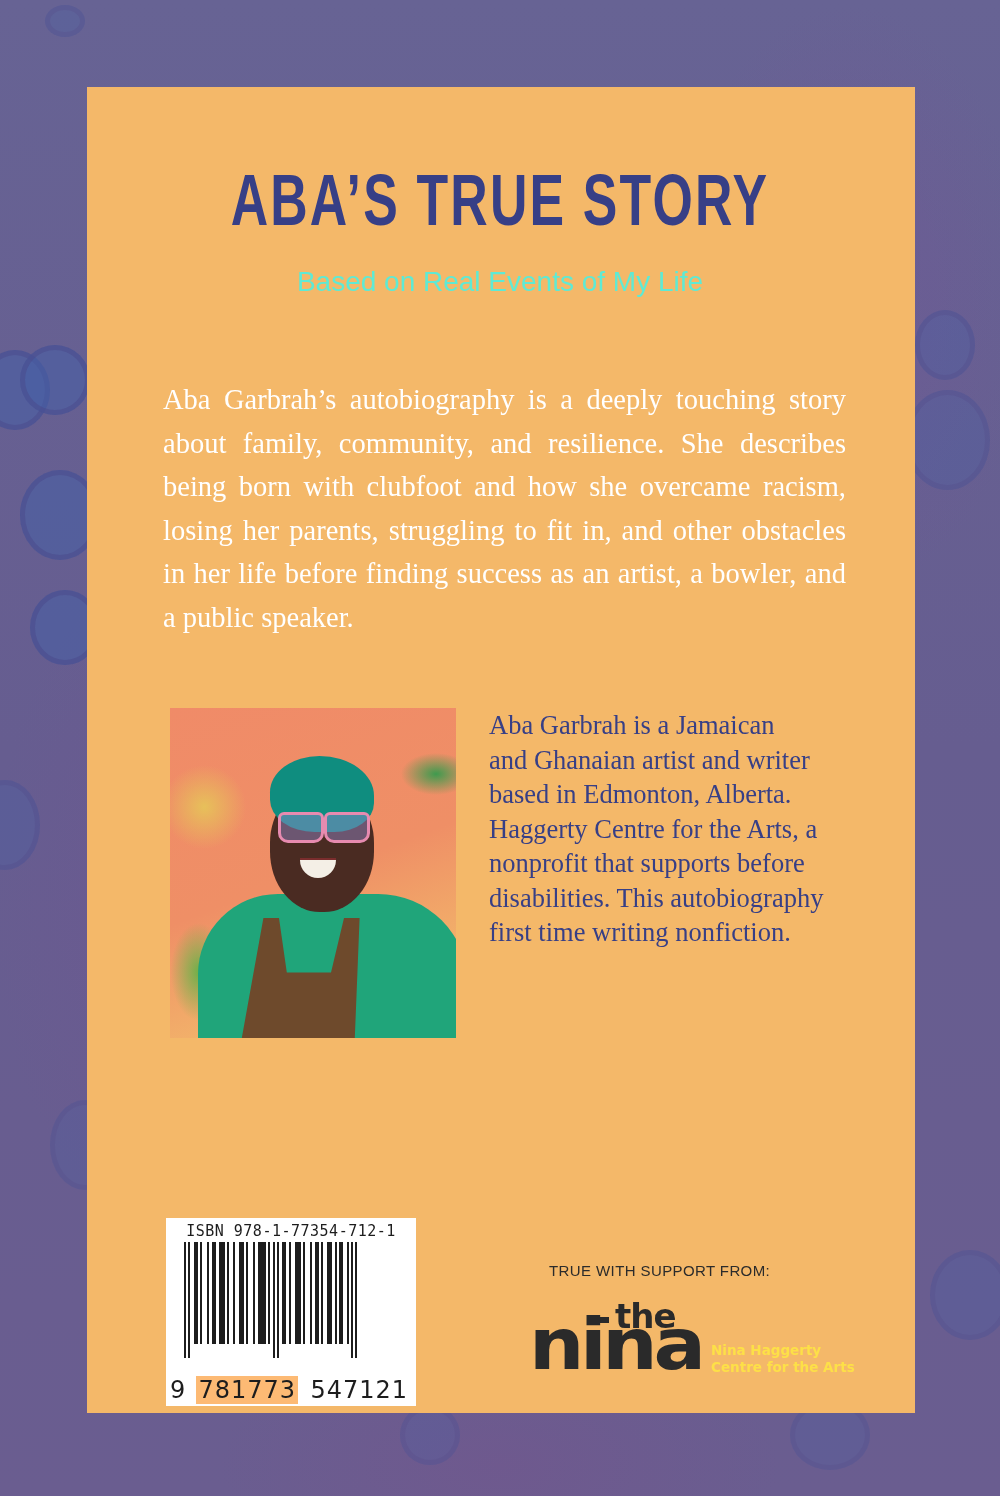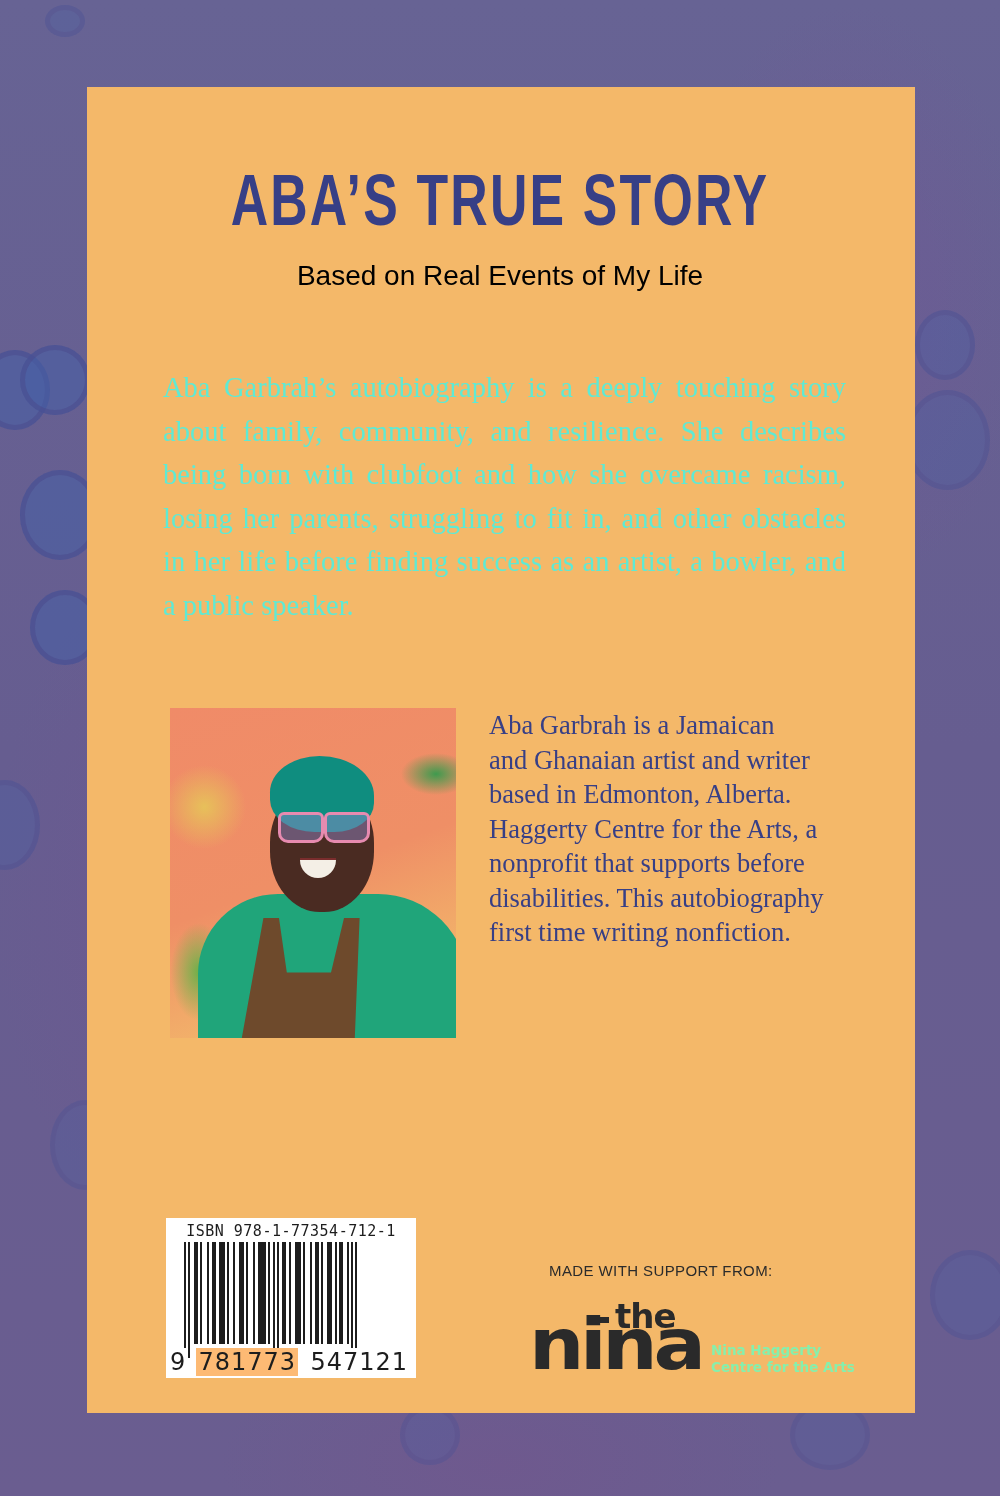--- a/index.html
+++ b/index.html
@@ -27,27 +27,27 @@
     background: #f4b869;
   }
   .title {
     position: absolute; left: 0; right: 0; top: 160px; text-align: center;
     font-family: "Liberation Sans Narrow", "Liberation Sans", sans-serif;
     font-weight: bold; font-size: 72px; letter-spacing: 3px; color: #373f86;
     transform: scaleX(0.72); transform-origin: center;
     line-height: 80px;
   }
   .subtitle {
-    position: absolute; left: 0; right: 0; top: 260px; text-align: center;
-    font-family: "Liberation Sans", sans-serif; font-size: 28px; color: #000000;
+    position: absolute; left: 0; right: 0; top: 266px; text-align: center;
+    font-family: "Liberation Sans", sans-serif; font-size: 28px; color: #5eead4;
   }
   .blurb {
-    position: absolute; left: 163px; width: 683px; top: 366px;
+    position: absolute; left: 163px; width: 683px; top: 378px;
     font-family: "Liberation Serif", serif; font-size: 28.5px; line-height: 43.6px;
-    color: #5eead4; text-align: justify;
+    color: #ffffff; text-align: justify;
   }
   .photo {
     position: absolute; left: 170px; top: 708px; width: 286px; height: 330px;
     overflow: hidden;
     background:
       radial-gradient(ellipse 50px 30px at 93% 20%, #3f9a4e, transparent 70%),
       radial-gradient(ellipse 40px 70px at 10% 80%, #6fb04a, transparent 70%),
       radial-gradient(ellipse 60px 60px at 12% 30%, #e7c05a, transparent 70%),
       linear-gradient(160deg, #f08b68 0%, #ef8f66 50%, #f2b26a 80%, #d9d05d 100%);
   }
@@ -58,21 +58,21 @@
   .photo .smile { position:absolute; left:130px; top:150px; width:36px; height:18px; border-radius:0 0 18px 18px; background:#f4efe6; border-top:2px solid #7a2d2d; }
   .photo .shirt { position:absolute; left:28px; top:186px; width:270px; height:160px; border-radius:80px 90px 0 0; background:#20a57a; }
   .photo .apron { position:absolute; left:70px; top:210px; width:130px; height:130px; background:#6e4a2c; clip-path: polygon(18% 0, 30% 0, 36% 42%, 70% 42%, 80% 0, 92% 0, 88% 100%, 0 100%); }
   .bio {
     position: absolute; left: 489px; width: 360px; top: 708px;
     font-family: "Liberation Serif", serif; font-size: 26.5px; line-height: 34.5px;
     color: #373f86;
   }
   .bio span { display: block; white-space: nowrap; }
   .barcode-box {
-    position: absolute; left: 166px; top: 1218px; width: 250px; height: 160px;
+    position: absolute; left: 166px; top: 1218px; width: 250px; height: 188px;
     background: #ffffff;
   }
   .isbn-label {
     position: absolute; left: 0; right: 0; top: 4px; text-align: center;
     font-family: "DejaVu Sans Mono", monospace; font-size: 15px; color: #1d1d1d; letter-spacing: 0.5px;
   }
   .bars { position: absolute; left: 18px; right: 10px; top: 24px; height: 116px; display: flex; }
   .bar { height: 100%; background: #1d1d1d; }
   .gap { height: 100%; }
   .bars .short { height: 88%; }
@@ -94,21 +94,21 @@
     font-weight: bold; font-size: 34px; color: #2a2a2a; letter-spacing: -1px;
   }
   .logo .dash { position: absolute; left: 62px; top: 17px; width: 18px; height: 6px; background:#2a2a2a; }
   .logo .nina {
     position: absolute; left: 0px; top: 14px; font-family: "DejaVu Sans", sans-serif;
     font-weight: bold; font-size: 72px; line-height: 60px; color: #2a2a2a; letter-spacing: -4px;
     transform: scaleX(1.08); transform-origin: left;
   }
   .logo .org {
     position: absolute; left: 182px; top: 42px; font-family: "DejaVu Sans", sans-serif;
-    font-weight: bold; font-size: 13.5px; line-height: 17px; color: #86efac;
+    font-weight: bold; font-size: 13.5px; line-height: 17px; color: #fde047;
   }
 </style>
 </head>
 <body>
 
 <div class="bg-layer">
   <div class="wash"></div>
   <div class="blob" style="left:-20px;top:350px;width:70px;height:80px;"></div>
   <div class="blob" style="left:20px;top:345px;width:70px;height:70px;"></div>
   <div class="blob" style="left:20px;top:470px;width:80px;height:90px;"></div>
@@ -211,21 +211,21 @@
       <div class="gap" style="width:2px"></div>
       <div class="bar" style="width:2px"></div>
   </div>
   <div class="isbn-digits">
     <span class="d1">9</span>
     <span class="d2">781773</span>
     <span class="d3">547121</span>
   </div>
 </div>
 
-<div class="support-label">MADE WITH SUPPORT FROM:</div>
+<div class="support-label">TRUE WITH SUPPORT FROM:</div>
 
 <div class="logo">
   <div class="dash"></div>
   <div class="the">the</div>
   <div class="nina">nina</div>
   <div class="org">
     <div>Nina Haggerty</div>
     <div>Centre for the Arts</div>
   </div>
 </div>

